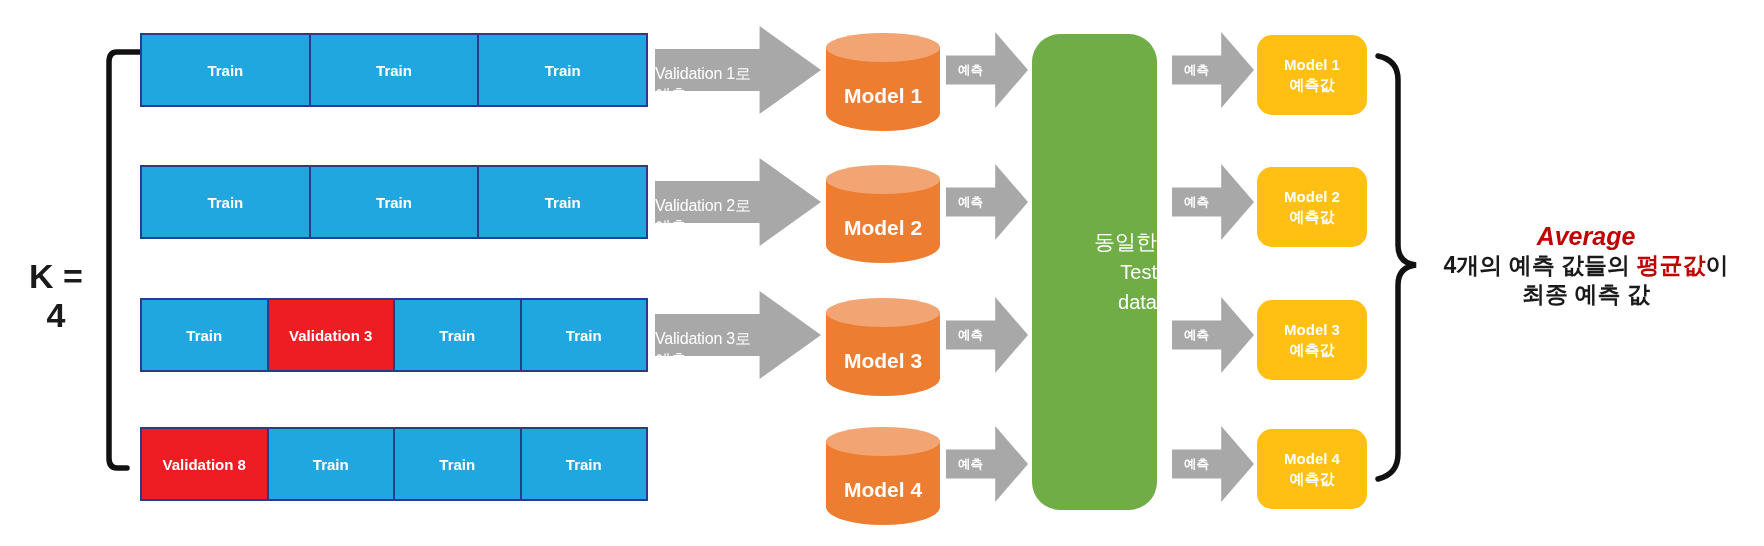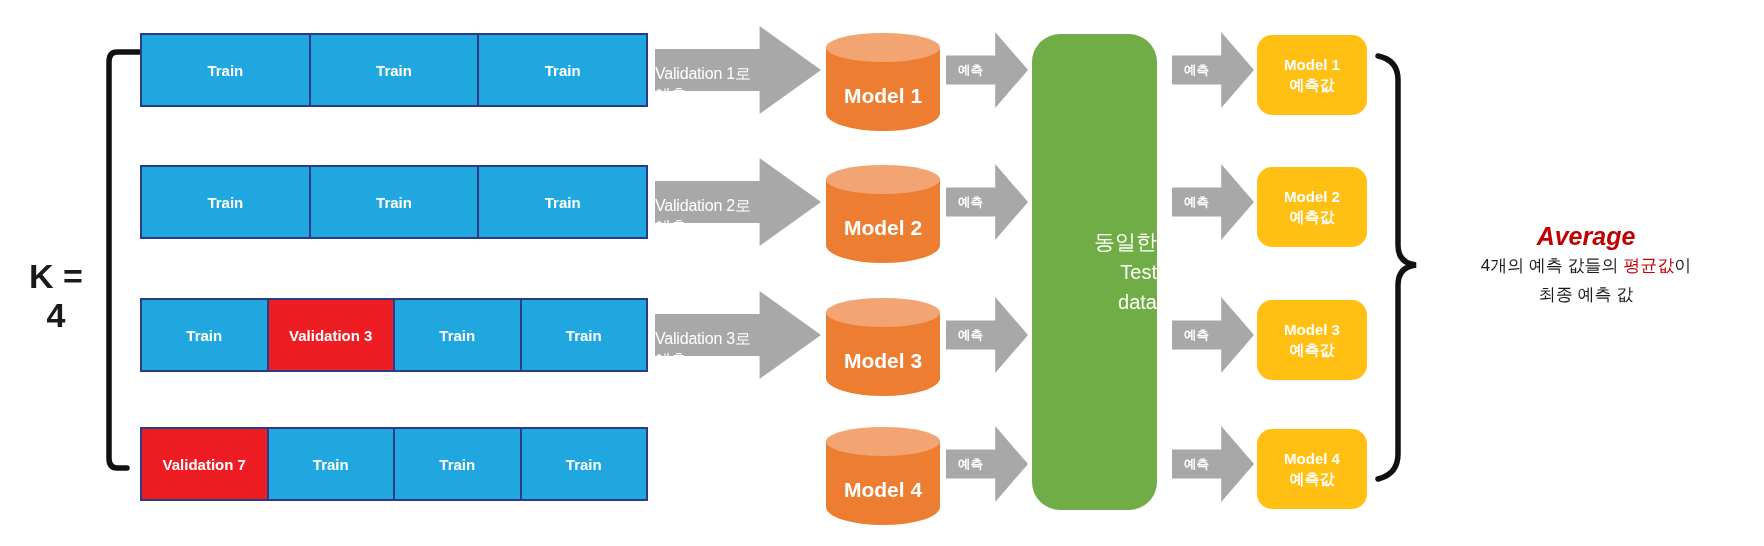--- a/index.html
+++ b/index.html
@@ -57,21 +57,21 @@
   .test-box .l0{font-size:21px;}
 
   
   .k-label{position:absolute;left:20px;top:250px;width:72px;text-align:center;
            font-size:34px;font-weight:bold;color:#1a1a1a;margin-top:7px;}
   .bracket-svg{position:absolute;}
 
   
   .conclusion{position:absolute;left:1408px;top:222px;width:356px;text-align:center;color:#1a1a1a;}
   .conclusion .avg{font-size:25px;font-weight:bold;font-style:italic;color:var(--accent-red);}
-  .conclusion .line{font-size:17px;font-weight:normal;line-height:29px;}
+  .conclusion .line{font-size:23px;font-weight:bold;line-height:29px;}
   .conclusion .hl{color:var(--accent-red);}
 </style>
 </head>
 <body>
 
 <div id="canvas">
 
   <div class="k-label">K = 4</div>
   <svg class="bracket-svg" style="left:93px;top:42px;" width="60" height="436" viewBox="0 0 60 436">
     <path d="M 50 10 L 24 10 Q 16 10 16 20 L 16 416 Q 16 426 24 426 L 34 426" fill="none" stroke="#111111" stroke-width="5.5" stroke-linecap="round"></path>
@@ -175,21 +175,21 @@
       </div>
     <div class="result-box" style="top:2px">
       <span>Model 3</span>
       <span>예측값</span>
     </div>
   </div>
 
   <div class="fold-row" style="top:427px">
     <div class="bars">
       <div class="cell validation">
-          <span>Validation 7</span>
+          <span>Validation 8</span>
         </div>
       <div class="cell train">
           <span>Train</span>
         </div>
       <div class="cell train">
           <span>Train</span>
         </div>
       <div class="cell train">
           <span>Train</span>
         </div>

